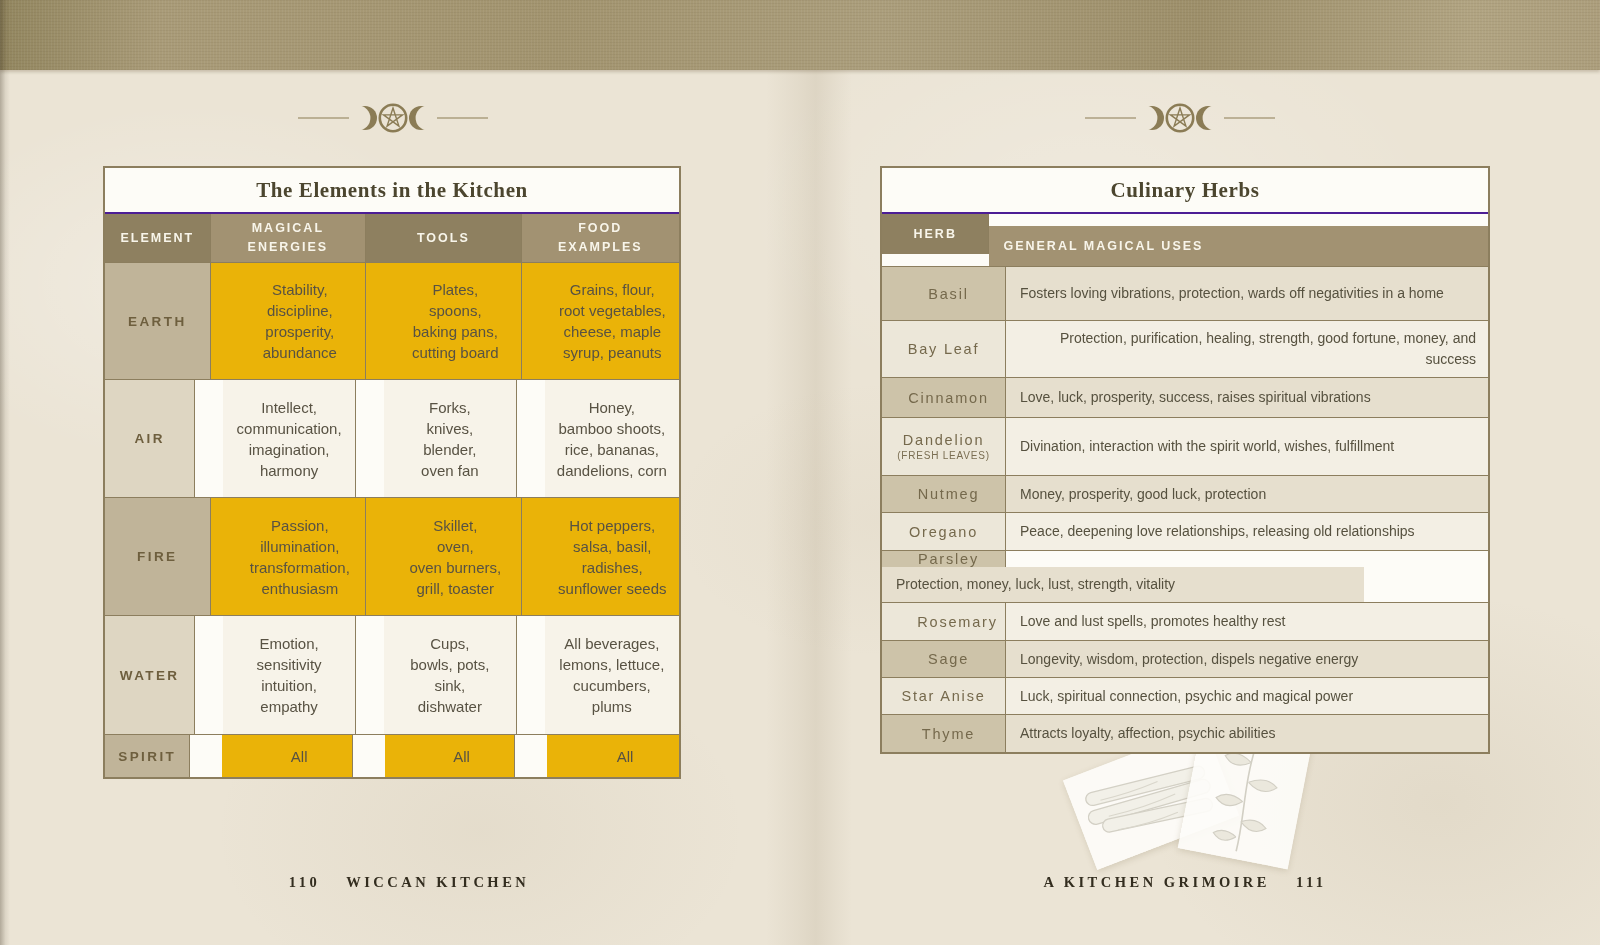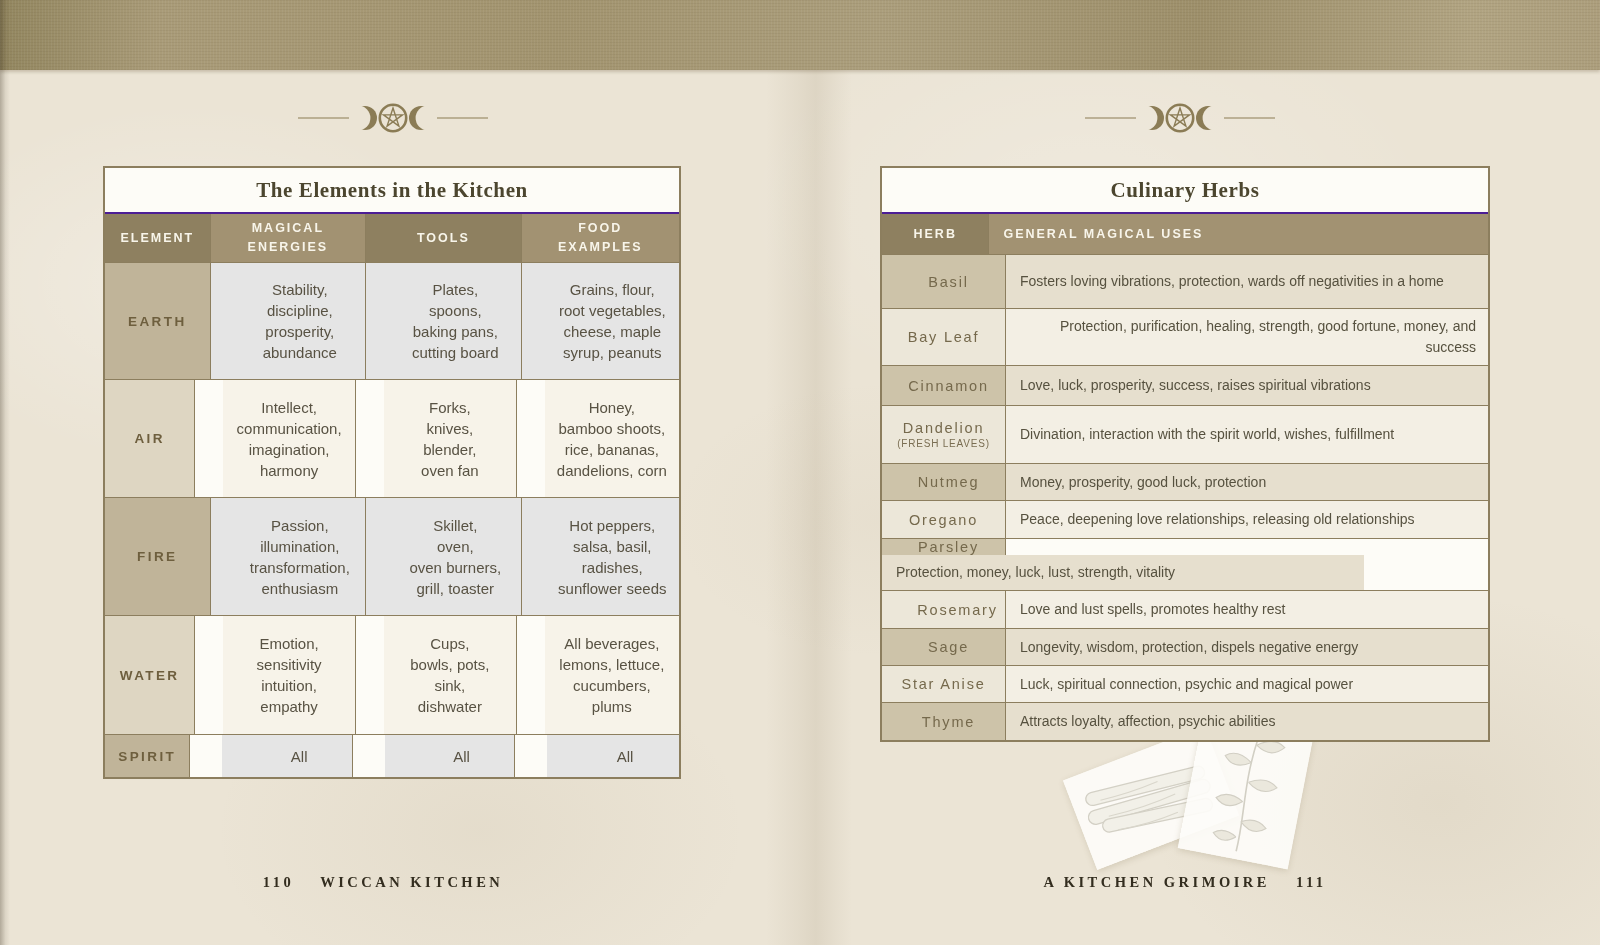--- a/index.html
+++ b/index.html
@@ -45,33 +45,33 @@
   .hd{background:#8e8060;} .hl{background:#a29272;}
 
   .trow{display:flex;box-sizing:border-box;border-bottom:1px solid #8c7e5e;}
   .trow:last-child{border-bottom:none;}
   .tcell{box-sizing:border-box;display:flex;flex-direction:column;align-items:center;justify-content:center;
     border-right:1px solid #8c7e5e;}
   .tcell:last-child{border-right:none;}
 
   .element-label{font-size:13.5px;font-weight:700;letter-spacing:2.4px;color:#6e5f3e;}
   .dcell{white-space:pre-line;font-size:15px;line-height:1.4;color:#585243;text-align:center;}
-  .trow.dark  .lab{background:#c0b499;} .trow.dark  .dcell{background:#e5e5e5;padding-left:24px;}
+  .trow.dark  .lab{background:#c0b499;} .trow.dark  .dcell{background:#eab308;padding-left:24px;}
   .trow.light .lab{background:#ded6c2;} .trow.light .dcell{background:#f7f3e9;margin-left:28px;}
 
   .herb-name{font-size:14.5px;letter-spacing:1.8px;color:#75694c;text-align:center;}
   .herb-sub{font-size:10px;letter-spacing:.8px;color:#7a6e52;margin-top:2px;text-align:center;}
   .ruses{align-items:flex-start;justify-content:center;padding:7px 12px 7px 14px;
     font-size:14px;color:#56513f;text-align:right;line-height:1.5;}
   .herbs-table .trow.dark  .lab{background:#cdc3a9;padding-left:10px;} .herbs-table .trow.dark  .ruses{background:#e6dfce;}
   .herbs-table .trow.light .lab{background:#ece7d9;} .herbs-table .trow.light .ruses{background:#f3efe4;}
 
   .footer{position:absolute;top:874px;display:flex;justify-content:center;align-items:baseline;gap:26px;
     font-family:"Liberation Serif",serif;font-size:14.5px;letter-spacing:3.5px;color:#332d1f;font-weight:600;z-index:2;}
-  .footer-left{left:94px;width:578px;}
+  .footer-left{left:120px;width:578px;}
   .footer-right{left:880px;width:610px;}
 
   .card{position:absolute;background:rgba(253,252,248,.92);box-shadow:0 2px 6px rgba(120,105,70,.20);z-index:1;}
   .card.cinnamon{left:1075px;top:750px;width:152px;height:96px;transform:rotate(-21deg);}
   .card.sprig{left:1190px;top:720px;width:112px;height:140px;transform:rotate(11deg);}
 </style>
 </head>
 <body>
 
 <div class="stage">
@@ -198,21 +198,21 @@
           <div class="tcell dcell" style="width: 156px;">All</div>
           <div class="tcell dcell" style="width: 158px;">All</div>
         </div>
       </div>
   </div>
 
   <div class="ptable herbs-table">
     <div class="t-title">Culinary Herbs</div>
     <div class="t-header" id="right-header">
         <div class="hcell hd" style="width: 124px;">HERB</div>
-        <div class="hcell hl" style="width: 574px;">GENERAL MAGICAL USES</div>
+        <div class="hcell hl" style="width: 574px; margin-top: 12px;">GENERAL MAGICAL USES</div>
       </div>
     <div id="right-body">
         <div class="trow dark" style="min-height: 54px;">
           <div class="tcell lab" style="width: 124px;">
             <div class="herb-name">Basil</div>
           </div>
           <div class="tcell ruses" style="width: 482px;">Fosters loving vibrations, protection, wards off negativities in a home</div>
         </div>
         <div class="trow light" style="min-height: 57px;">
           <div class="tcell lab" style="width: 124px;">

